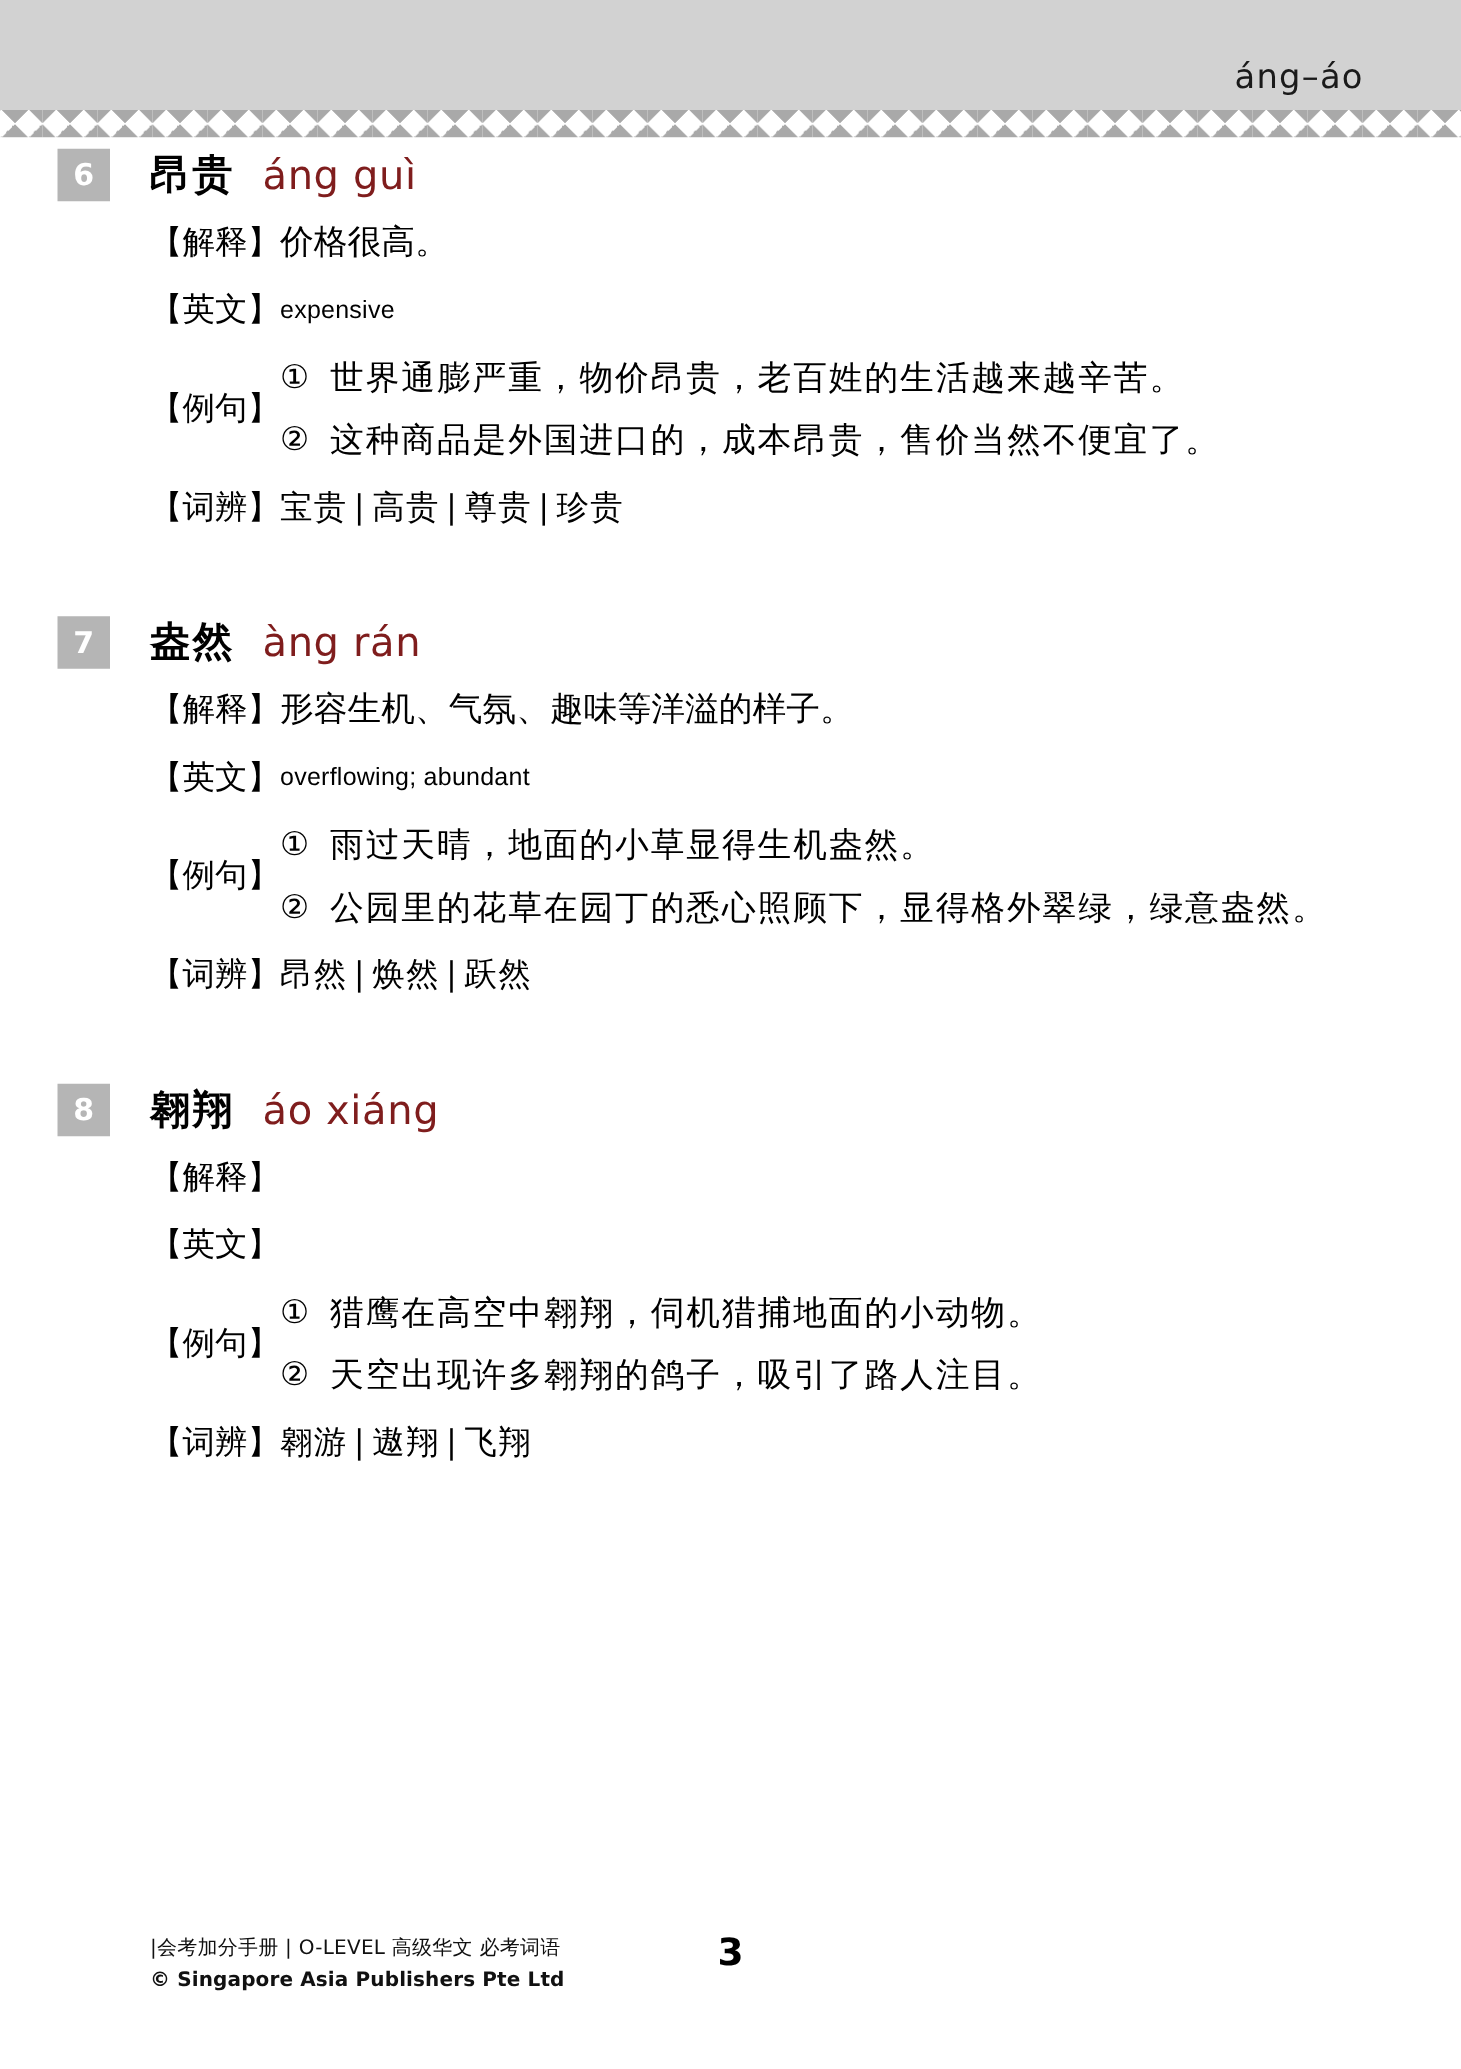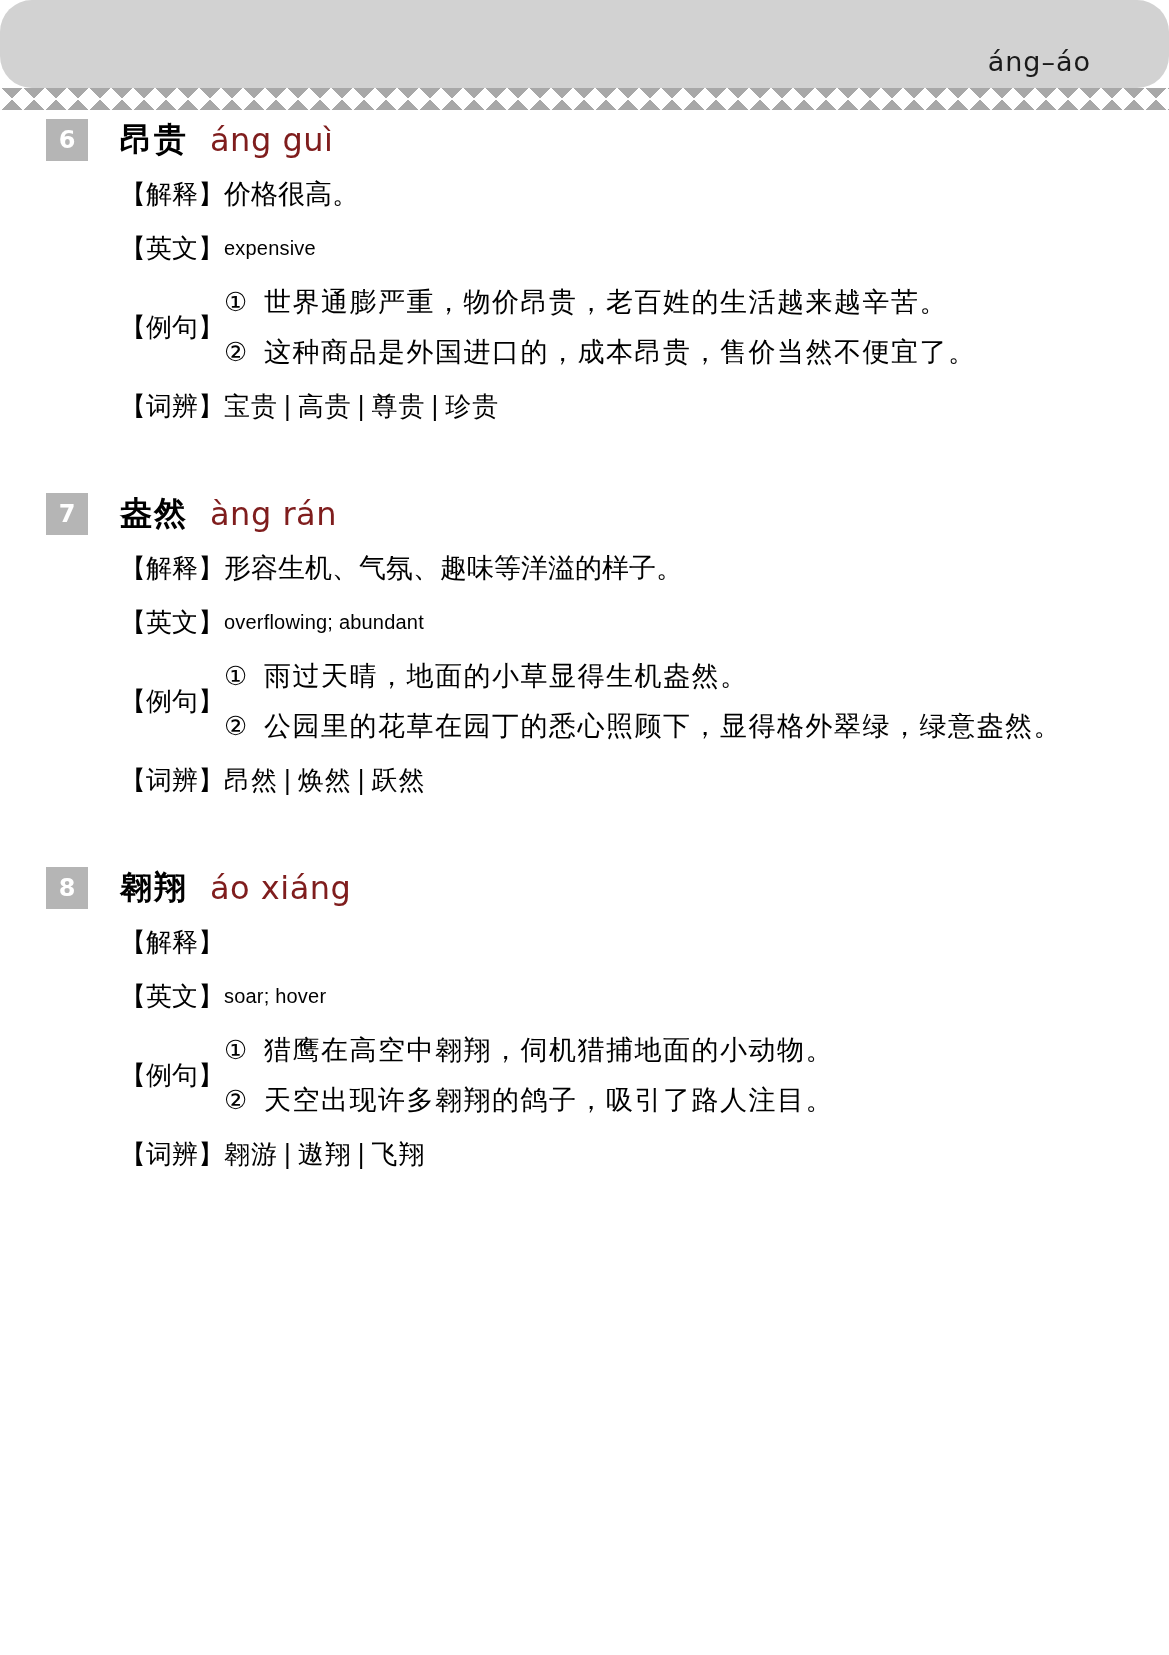--- a/index.html
+++ b/index.html
@@ -20,21 +20,20 @@
     overflow: hidden;
   }
   
   .header-band {
     position: absolute;
     top: 0;
     left: 0;
     width: 1169px;
     height: 88px;
     background: #d2d2d2;
-    border-radius: 32px;
   }
   .header-running {
     position: absolute;
     right: 78px;
     top: 46px;
     font-family: "DejaVu Sans", sans-serif;
     font-size: 27px;
     letter-spacing: 1px;
     color: #1a1a1a;
   }
@@ -298,21 +297,20 @@
         <div class="headword">翱翔</div>
         <div class="pinyin">áo xiáng</div>
       </div>
 
       <div class="field">
         <div class="field-label">【解释】</div>
       </div>
 
       <div class="field">
         <div class="field-label">【英文】</div>
-        <div class="field-body latin">soar; hover</div>
       </div>
 
       <div class="field">
         <div class="field-label">【例句】</div>
         <div class="field-body">
           <div class="example">
             <div class="ex-marker">①</div>
             <div class="ex-text">猎鹰在高空中翱翔，伺机猎捕地面的小动物。</div>
           </div>
           <div class="example">
@@ -325,14 +323,21 @@
       <div class="field">
         <div class="field-label">【词辨】</div>
         <div class="field-body compare-list">
           <span>翱游</span><span class="compare-sep">|</span><span>遨翔</span><span class="compare-sep">|</span><span>飞翔</span>
         </div>
       </div>
     </div>
 
   </div>
 
+  <div class="footer">
+    <div class="footer-left">
+      <div class="line1">|会考加分手册 | O-LEVEL 高级华文 必考词语</div>
+      <div class="line2">© Singapore Asia Publishers Pte Ltd</div>
+    </div>
+    <div class="page-number">3</div>
+  </div>
 
 </div>
 
 </body></html>

